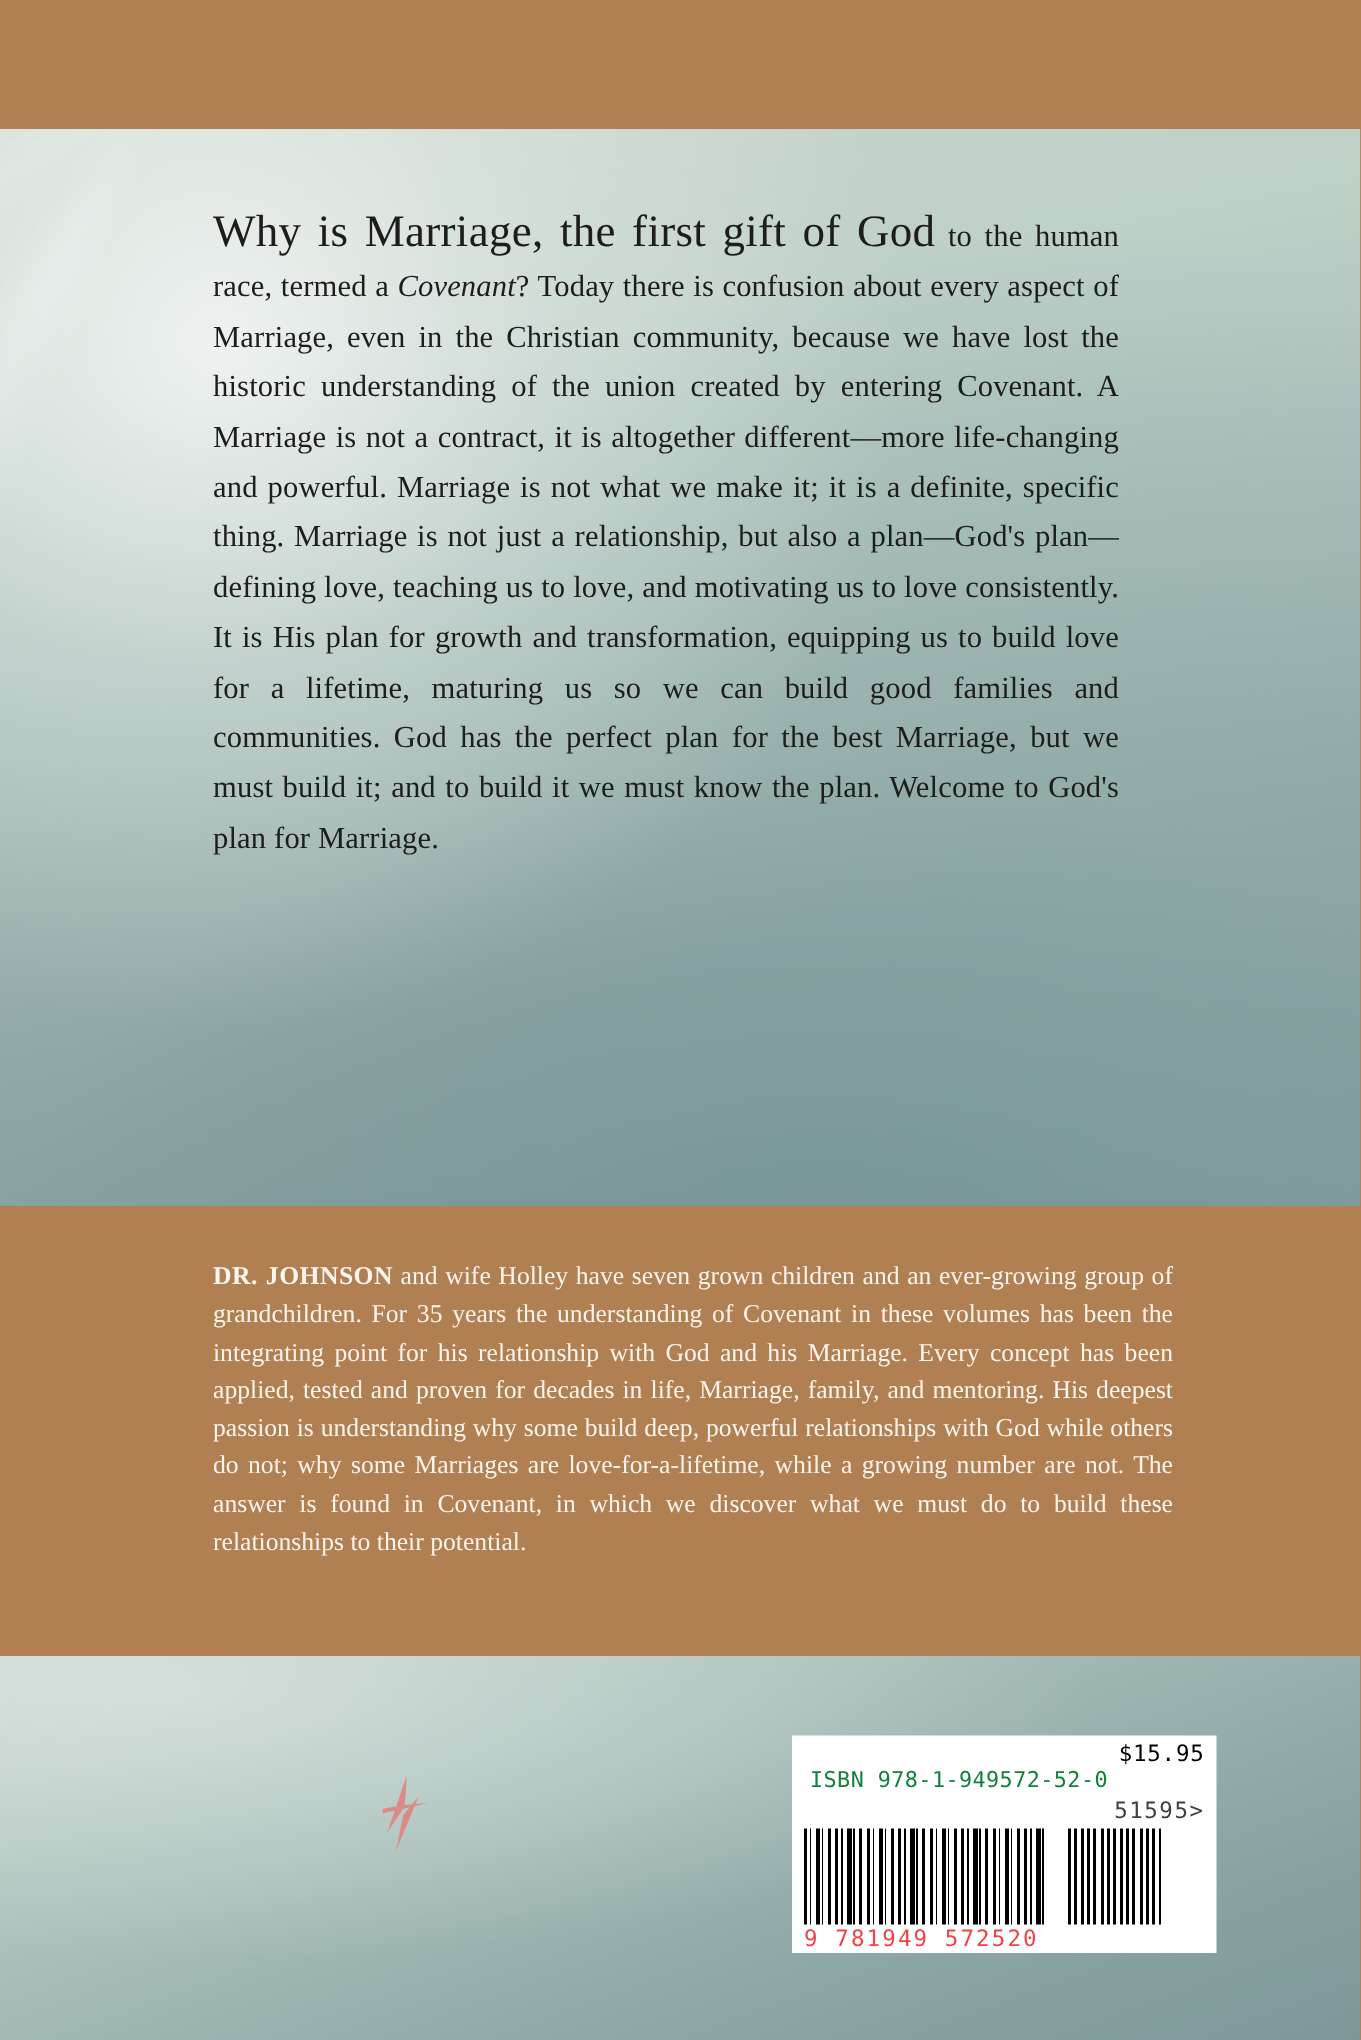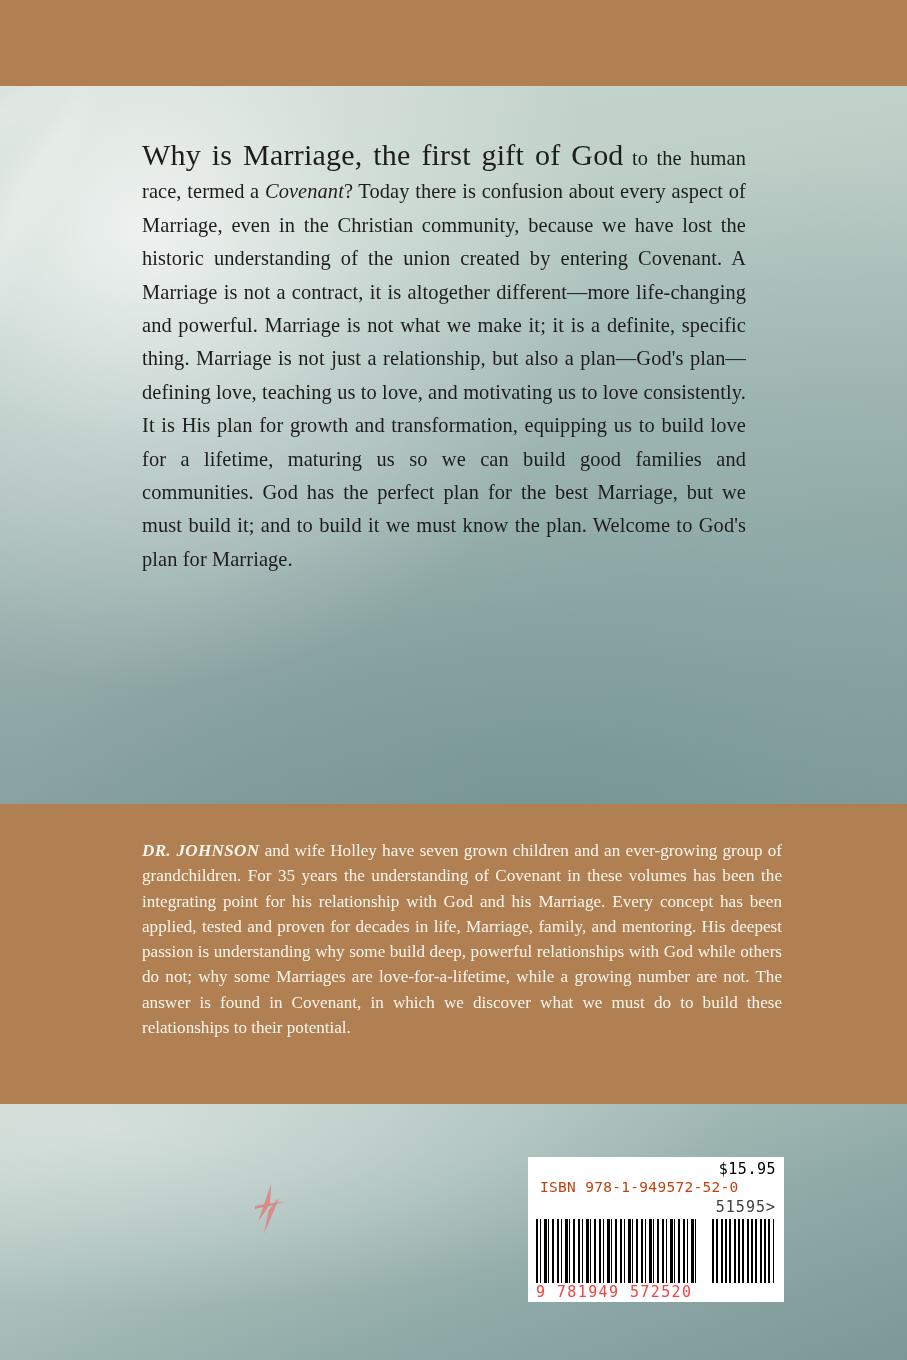--- a/index.html
+++ b/index.html
@@ -110,21 +110,20 @@
     color: #fdf6ef;
     font-size: 17.1px;
     line-height: 25.3px;
     text-align: justify;
     text-justify: inter-word;
     z-index: 4;
   }
   .author-text .name {
     font-weight: bold;
     letter-spacing: 0.3px;
-    font-style: italic;
   }
 
   
   .panel-bottom {
     position: absolute;
     left: 0; top: 1104px;
     width: 907px;
     height: 256px;
     background:
       radial-gradient(ellipse at 12% 10%, rgba(255,255,255,0.38) 0%, rgba(255,255,255,0.0) 55%),
@@ -155,37 +154,38 @@
 
   
   .barcode-block {
     position: absolute;
     left: 528px;
     top: 1157px;
     width: 256px;
     height: 145px;
     background: #ffffff;
     z-index: 5;
+    padding-left: 27px;
   }
   .bc-price {
     position: absolute;
     right: 8px;
     top: 3px;
     font-family: "DejaVu Sans Mono", monospace;
     font-size: 15px;
     color: #000;
     letter-spacing: 0.5px;
   }
   .bc-isbn {
     position: absolute;
     left: 12px;
     top: 22px;
     font-family: "DejaVu Sans Mono", monospace;
     font-size: 14.5px;
-    color: #c2410c;
+    color: #15803d;
     letter-spacing: 0.3px;
     text-align: right;
   }
   .bc-addon-digits {
     position: absolute;
     right: 8px;
     top: 41px;
     font-family: "DejaVu Sans Mono", monospace;
     font-size: 15px;
     color: #404040;

